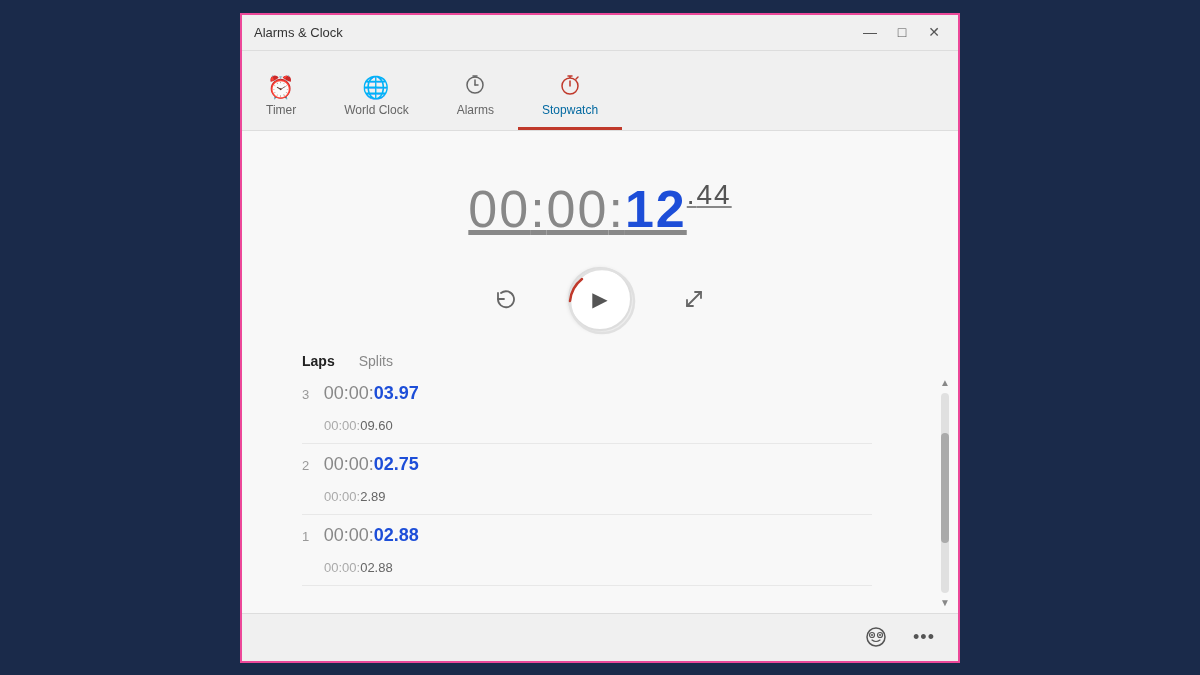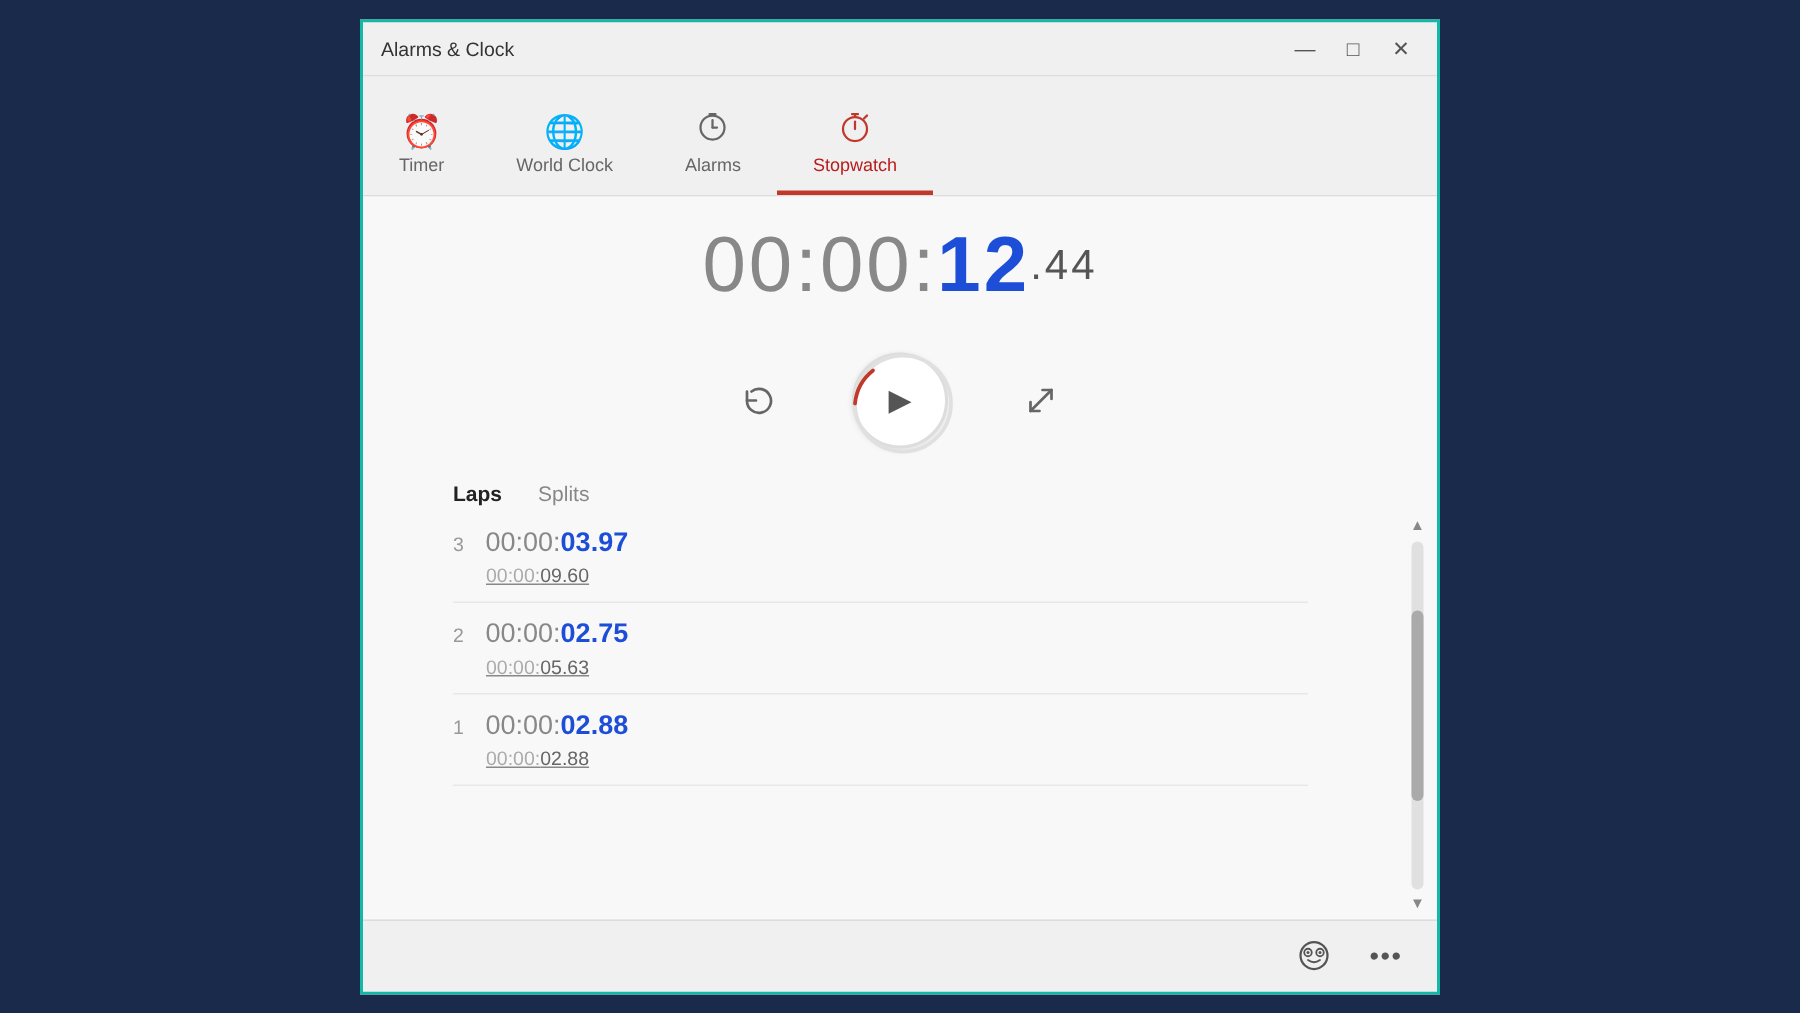--- a/index.html
+++ b/index.html
@@ -9,21 +9,21 @@
       background: #1a2a4a;
       display: flex;
       align-items: center;
       justify-content: center;
       font-family: 'Segoe UI', Arial, sans-serif;
     }
     .window {
       width: 720px;
       height: 650px;
       background: #f5f5f5;
-      border: 2px solid #14b8a6;
+      border: 2px solid #ec4899;
       display: flex;
       flex-direction: column;
       position: relative;
     }
     .title-bar {
       background: #f0f0f0;
       padding: 6px 12px;
       display: flex;
       align-items: center;
       justify-content: space-between;
@@ -84,27 +84,28 @@
     .main-content {
       flex: 1;
       background: #f8f8f8;
       display: flex;
       flex-direction: column;
       align-items: center;
       overflow: hidden;
     }
 
     .time-display {
-      margin-top: 16px;
-      display: flex;
-      align-items: center;
+      margin-top: 48px;
+      display: flex;
+      align-items: flex-start;
       color: #888;
       font-size: 52px;
       font-weight: 300;
       letter-spacing: 2px;
+      text-decoration: underline;
     }
     .time-display .seconds-bold {
       color: #1d4ed8;
       font-weight: 700;
     }
     .time-display .milliseconds {
       color: #555;
       font-size: 28px;
       font-weight: 400;
     }
@@ -215,23 +216,22 @@
       color: #888;
     }
     .lap-time-ms {
       font-size: 18px;
       font-weight: 700;
       color: #1d4ed8;
     }
     .lap-split {
       font-size: 13px;
       color: #888;
-      margin-top: 4px;
+      margin-top: 14px;
       padding-left: 22px;
-      text-decoration: underline;
     }
     .lap-split .split-prefix {
       color: #aaa;
     }
     .lap-split .split-main {
       color: #666;
       font-weight: 400;
     }
     .scrollbar-thumb {
       width: 8px;
@@ -323,21 +323,21 @@
       <span class="nav-icon">
         
         <svg width="22" height="22" viewBox="0 0 22 22" fill="none" xmlns="http://www.w3.org/2000/svg">
           <circle cx="11" cy="13" r="8" stroke="#c0392b" stroke-width="1.5" fill="none"></circle>
           <line x1="11" y1="13" x2="11" y2="8" stroke="#c0392b" stroke-width="1.5" stroke-linecap="round"></line>
           <line x1="9" y1="3" x2="13" y2="3" stroke="#c0392b" stroke-width="1.5" stroke-linecap="round"></line>
           <line x1="11" y1="3" x2="11" y2="5" stroke="#c0392b" stroke-width="1.5"></line>
           <line x1="17" y1="6" x2="19" y2="4" stroke="#c0392b" stroke-width="1.5" stroke-linecap="round"></line>
         </svg>
       </span>
-      <span style="color:#b91c1c;font-weight:500;">Stopwatch</span>
+      <span style="color:#0369a1;font-weight:500;">Stopwatch</span>
     </div>
   </div>
 
   <div class="main-content">
 
     <div class="time-display">
       <span>00</span>
       <span>:</span>
       <span>00</span>
       <span>:</span>
@@ -394,21 +394,21 @@
           </div>
 
           <div class="lap-item">
             <div>
               <span class="lap-number">2</span>
               <span>
                 <span class="lap-time-prefix">00:00:</span><span class="lap-time-ms">02.75</span>
               </span>
             </div>
             <div class="lap-split">
-              <span class="split-prefix">00:00:</span><span class="split-main">05.63</span>
+              <span class="split-prefix">00:00:</span><span class="split-main">2.89</span>
             </div>
           </div>
 
           <div class="lap-item">
             <div>
               <span class="lap-number">1</span>
               <span>
                 <span class="lap-time-prefix">00:00:</span><span class="lap-time-ms">02.88</span>
               </span>
             </div>

